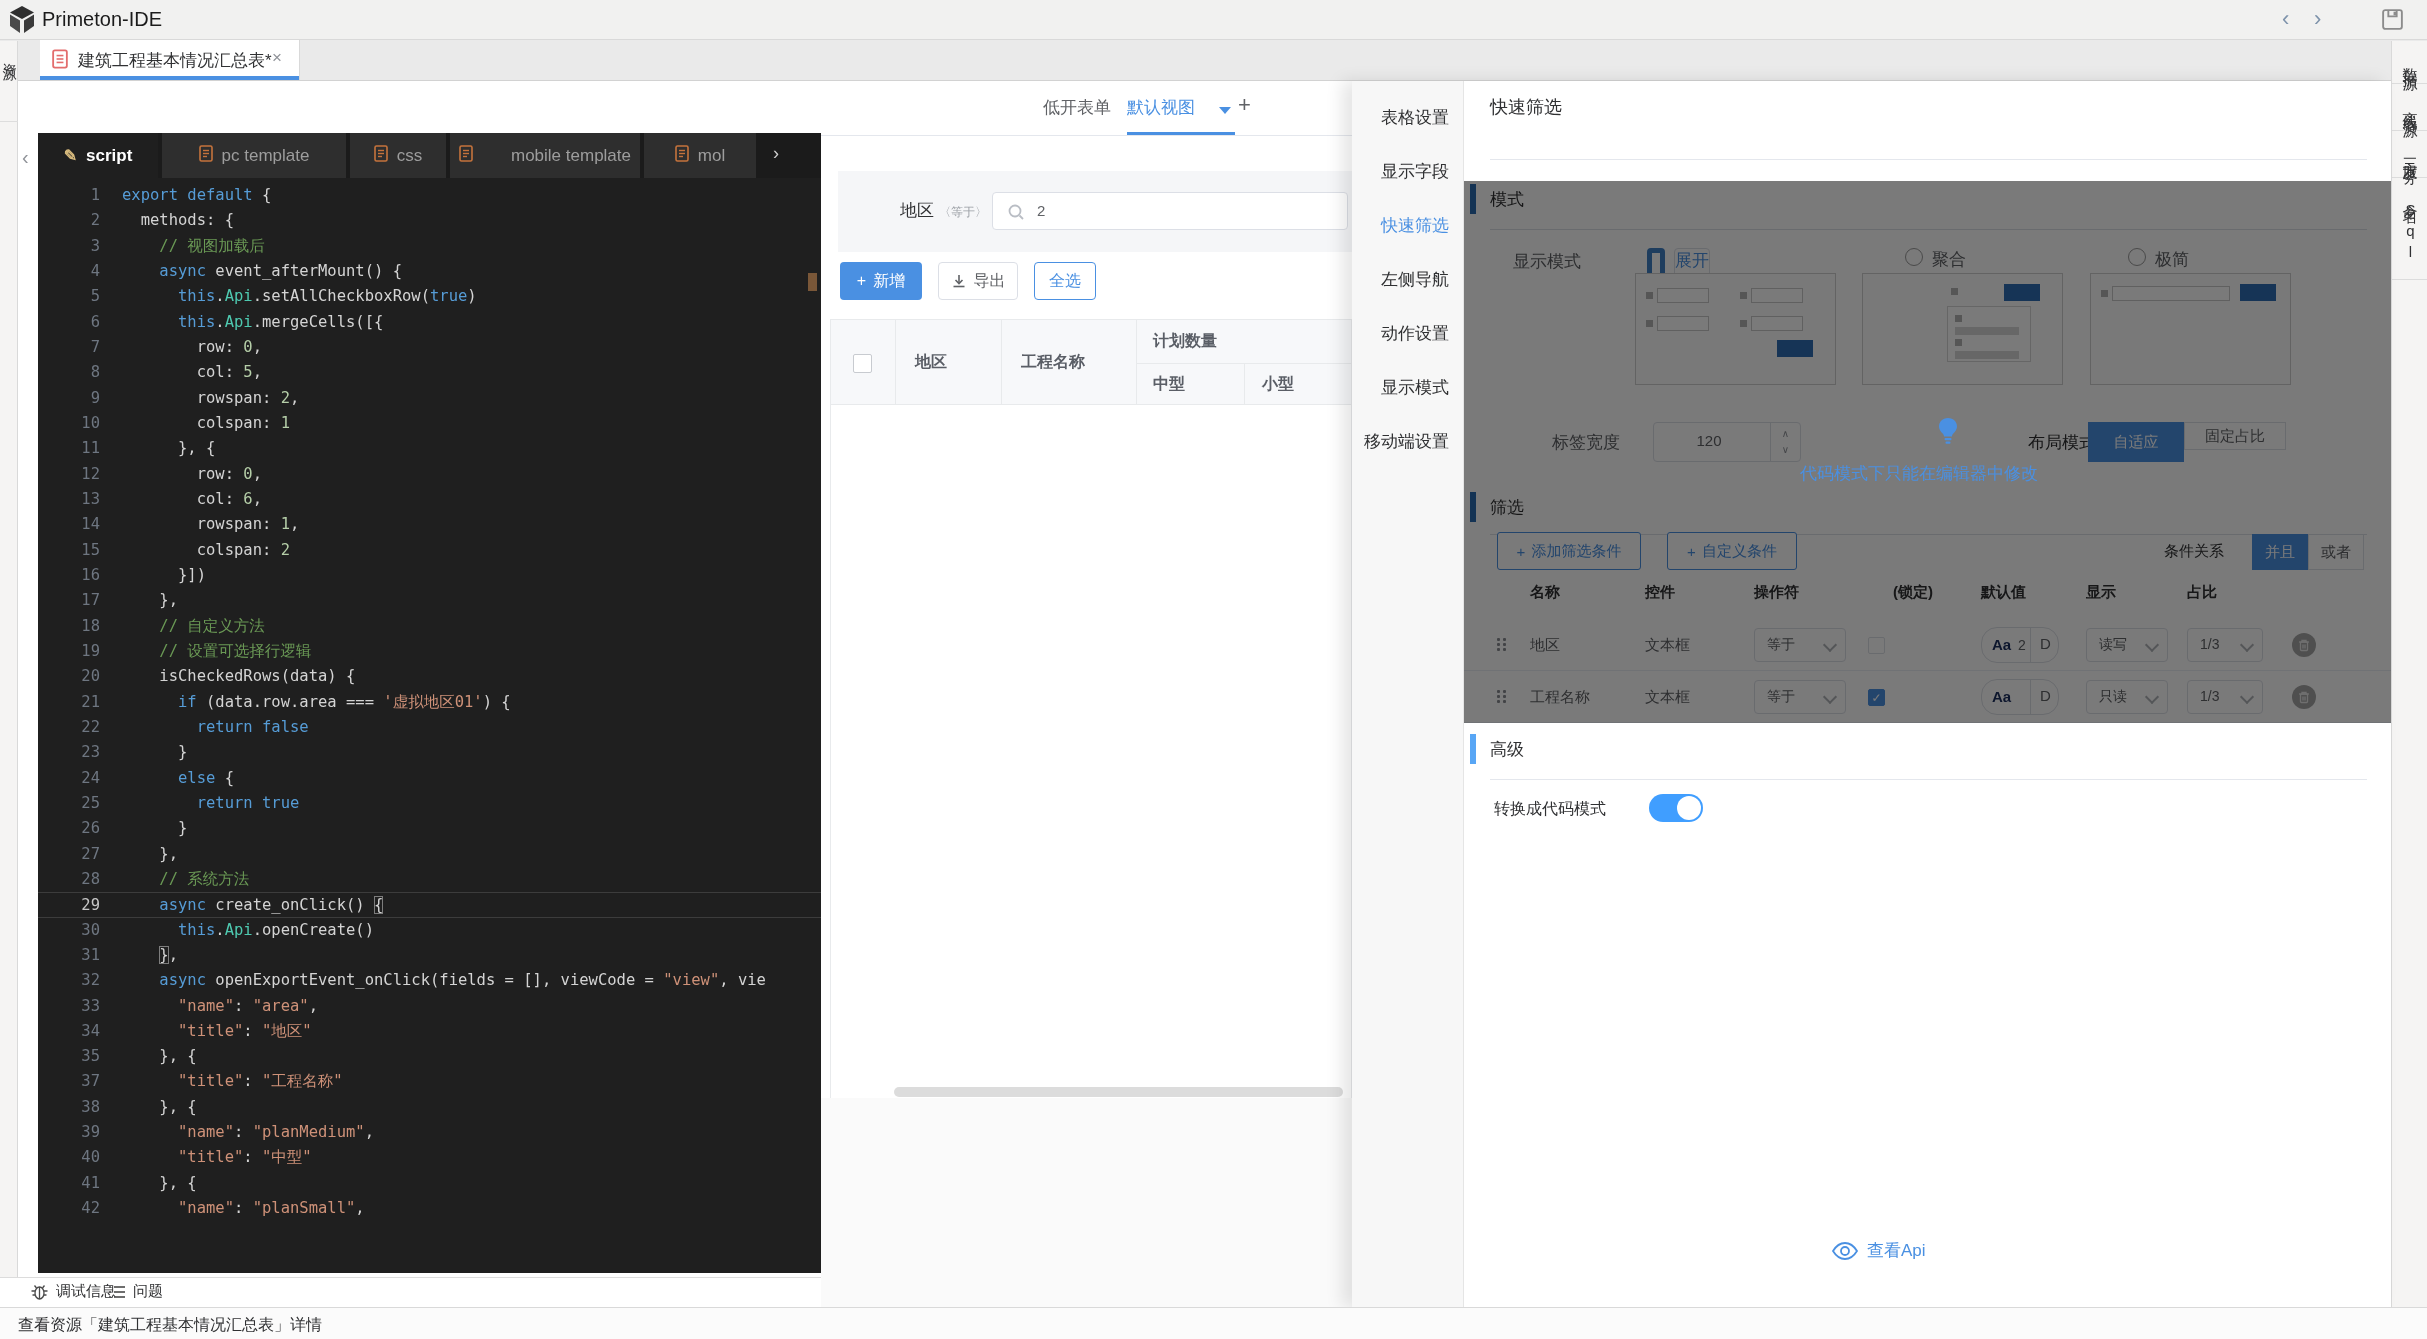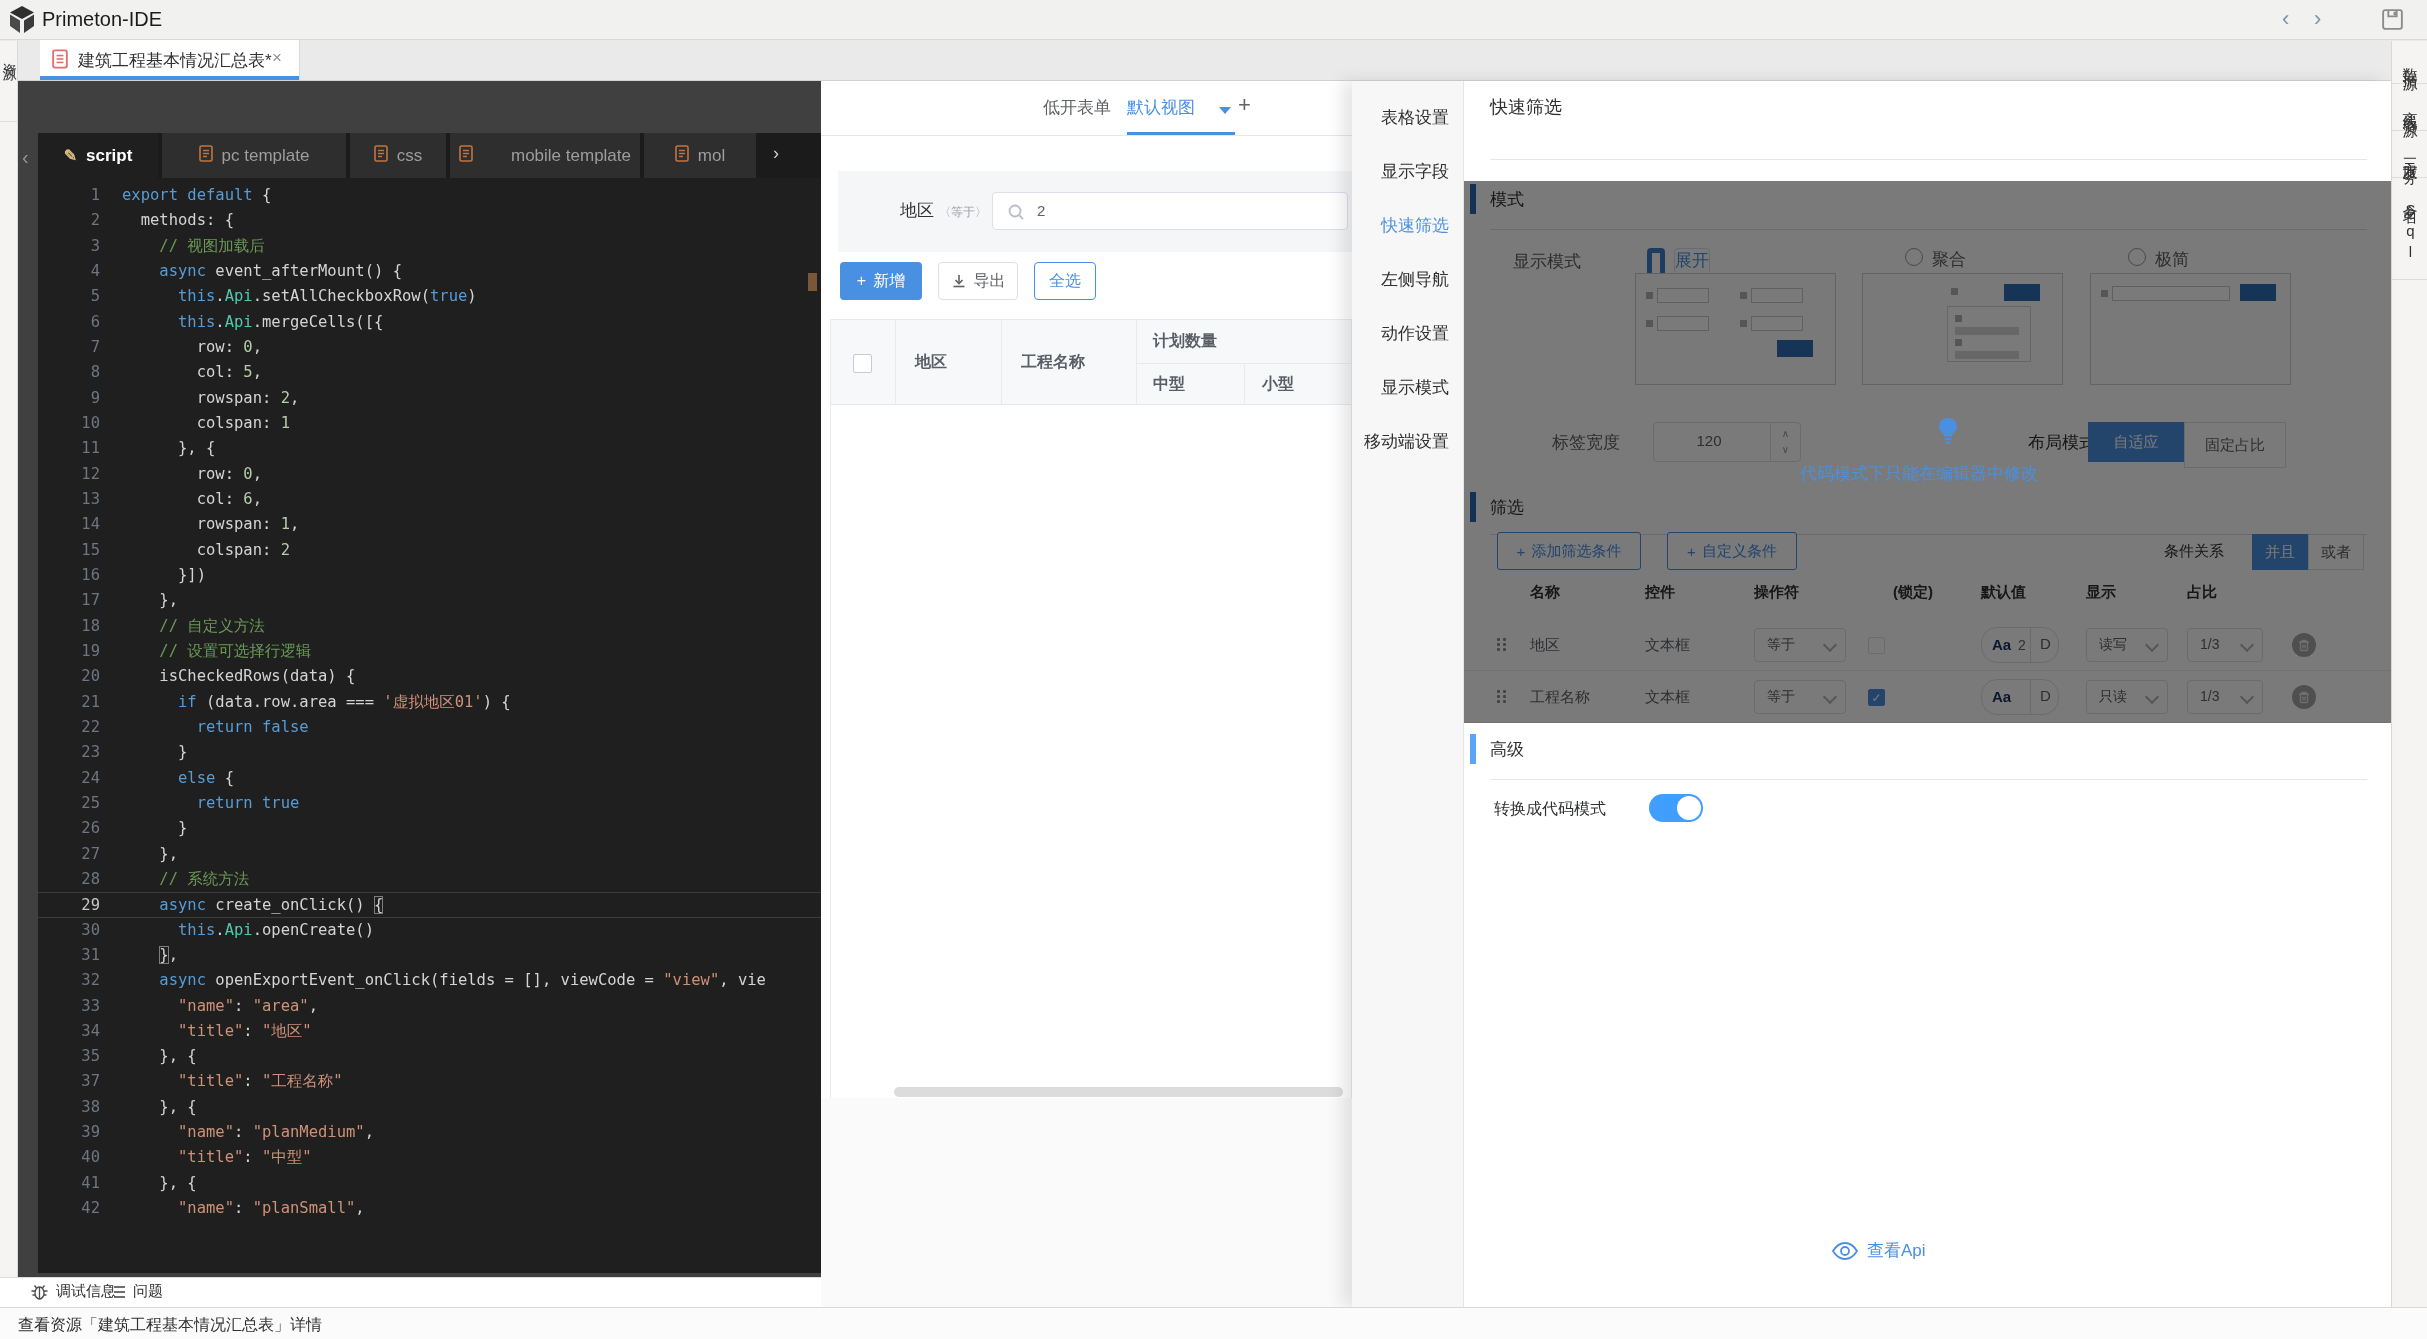--- a/index.html
+++ b/index.html
@@ -1,16 +1,16 @@
 <!DOCTYPE html>
 <html><head>
 <meta charset="utf-8">
 <style>
   html,body{margin:0;padding:0;background:#e0e0e0;}
-  #root{position:relative;width:2427px;height:1339px;overflow:hidden;background:#404040;
+  #root{position:relative;width:2427px;height:1339px;overflow:hidden;background:#ffffff;
         font-family:"Liberation Sans",sans-serif;color:#303133;}
   .abs{position:absolute;}
 
   
   #titlebar{left:0;top:0;width:2427px;height:40px;background:#f1f1f0;border-bottom:1px solid #d9d9d9;box-sizing:border-box;}
   #app-title{left:42px;top:8px;font-size:20px;color:#1b1b1b;}
   #logo{left:8px;top:5px;}
   .tb-nav{top:6px;font-size:22px;color:#7e93ab;cursor:pointer;}
   #save-icon{left:2380px;top:7px;}
 
@@ -430,21 +430,21 @@
       <span id="bulb">
         <svg width="22" height="30" viewBox="0 0 22 30">
             <path d="M11 1 C5.5 1 2 5 2 9.5 C2 12.5 3.8 14.6 5.4 16.2 C6.6 17.4 7 18.4 7 19.6 L15 19.6 C15 18.4 15.4 17.4 16.6 16.2 C18.2 14.6 20 12.5 20 9.5 C20 5 16.5 1 11 1 Z" fill="#4a90e2"></path>
             <rect x="7.5" y="21" width="7" height="2.2" rx="1" fill="#4a90e2"></rect>
             <rect x="8.5" y="24.6" width="5" height="2.2" rx="1" fill="#4a90e2"></rect>
           </svg>
       </span>
       <span class="fld-label" style="left:564px;top:350px;color:#303133">布局模式</span>
       <div class="seg" id="layout-seg" style="left:624px;top:341px">
           <div class="seg-btn seg-on" style="width: 96px; height: 40px;">自适应</div>
-          <div class="seg-btn seg-off" style="width: 102px; height: 46px;">固定占比</div>
+          <div class="seg-btn seg-off" style="width: 102px; height: 28px;">固定占比</div>
         </div>
       <span id="code-hint">代码模式下只能在编辑器中修改</span>
 
       <div class="sec-bar" style="left:6px;top:411px"></div>
       <span class="sec-title" style="left:26px;top:415px">筛选</span>
       <div class="sec-underline" style="top:453px"></div>
       <div class="dw-btn" style="left:33px;top:451px;width:144px">
         <span>+</span>
           <span>添加筛选条件</span>
       </div>

